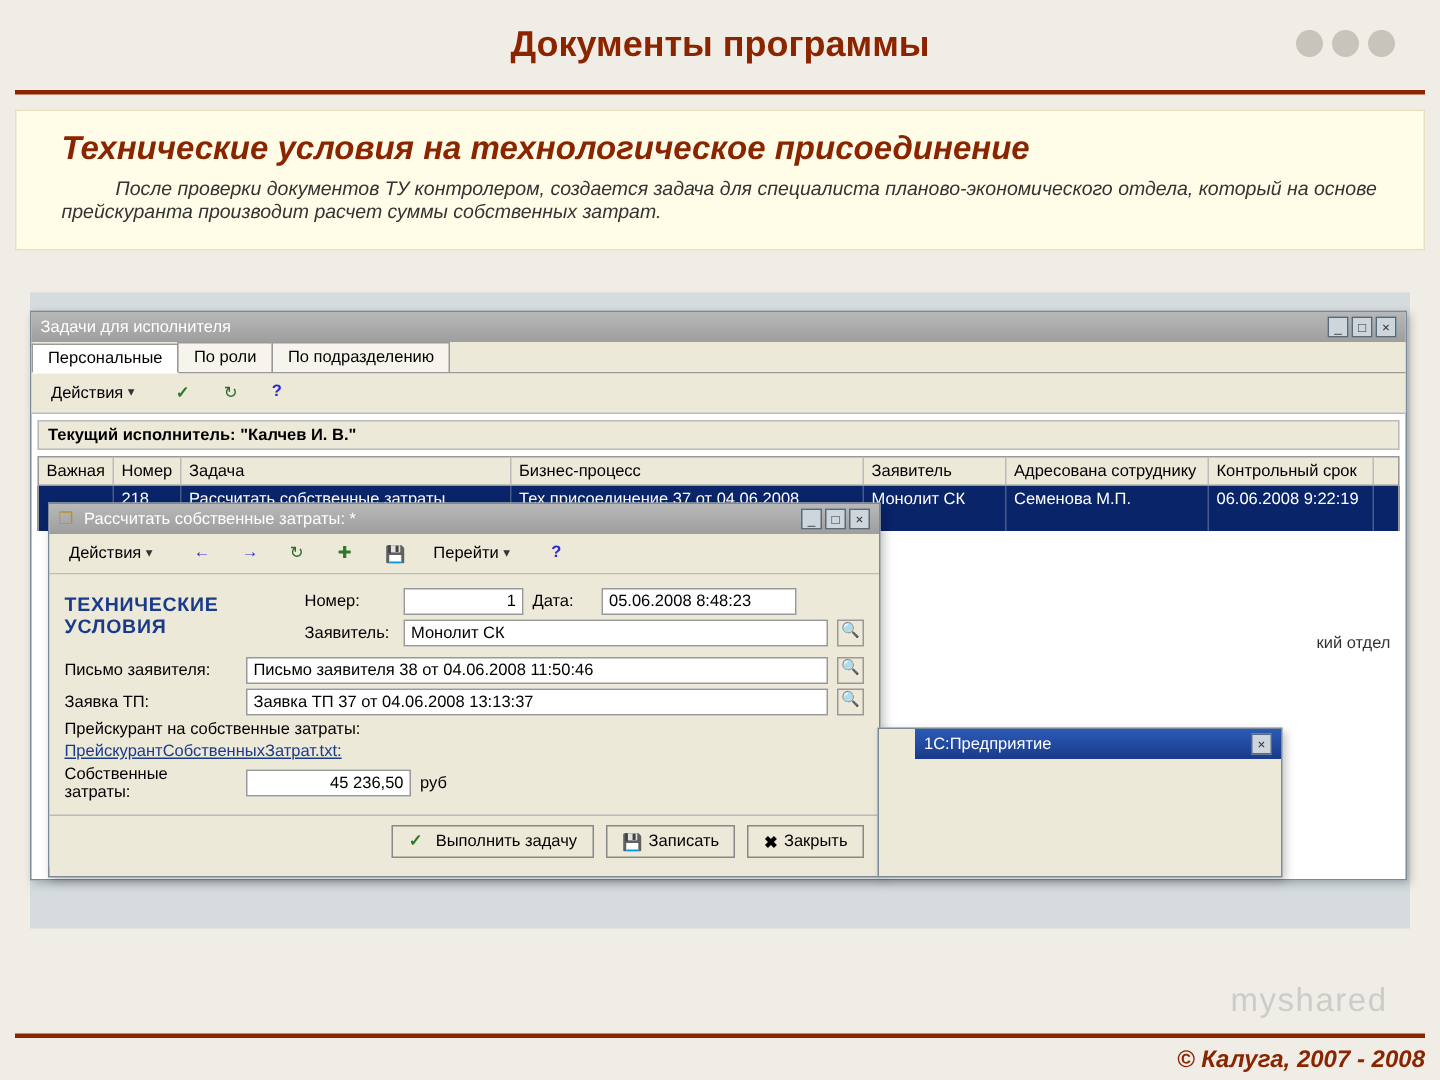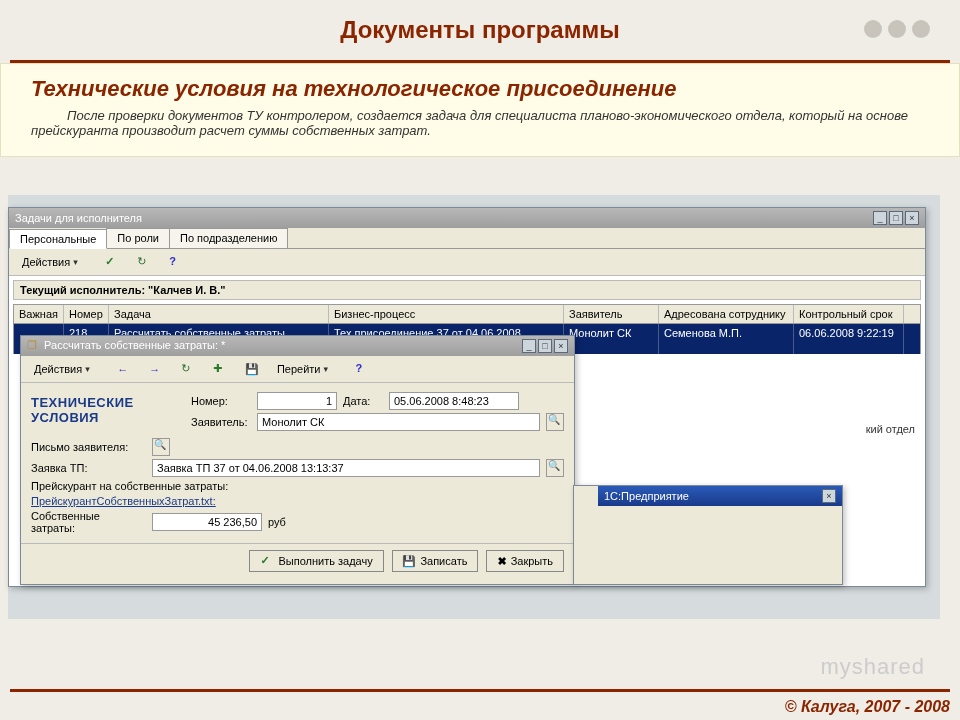--- a/index.html
+++ b/index.html
@@ -20,28 +20,29 @@
 .slide-title {
   color: #8b2500;
   font-size: 24px;
   font-weight: bold;
 }
 .header-dots { position: absolute; right: 30px; top: 20px; display: flex; gap: 6px; }
 .dot { width: 18px; height: 18px; border-radius: 50%; background: #c8c4bb; }
 .header-rule { height: 3px; background: #8b2500; margin: 0 10px; }
 .content-box {
   background: #fffde8;
+  margin: 10px;
   padding: 12px 30px 18px 30px;
   border: 1px solid #e6e0c0;
 }
 .section-title { color: #8b2500; font-size: 22px; font-weight: bold; font-style: italic; }
 .section-desc { font-size: 13px; color: #333; margin-top: 6px; text-indent: 36px; font-style: italic; }
 .app-area {
   position: absolute;
-  left: 8px; right: 20px; top: 195px;
+  left: 20px; right: 20px; top: 195px;
   height: 424px;
   background: #d6dcde;
 }
 
 .win {
   position: absolute;
   background: #ece9d8;
   border: 1px solid #7a8a99;
   box-shadow: 2px 2px 6px rgba(0,0,0,.25);
 }
@@ -234,20 +235,21 @@
           </div>
           <div class="form-row">
             <span class="form-lbl short">Заявитель:</span>
             <input class="inp flex" value="Монолит СК" style="">
             <div class="srch-btn">🔍</div>
           </div>
         </div>
       </div>
       <div class="form-row">
         <span class="form-lbl">Письмо заявителя:</span>
+        <input class="inp flex" value="Письмо заявителя 38 от 04.06.2008 11:50:46" style="">
         <div class="srch-btn">🔍</div>
       </div>
       <div class="form-row">
         <span class="form-lbl">Заявка ТП:</span>
         <input class="inp flex" value="Заявка ТП 37 от 04.06.2008 13:13:37" style="">
         <div class="srch-btn">🔍</div>
       </div>
       <div class="form-row">
         <span>Прейскурант на собственные затраты:</span>
       </div>

